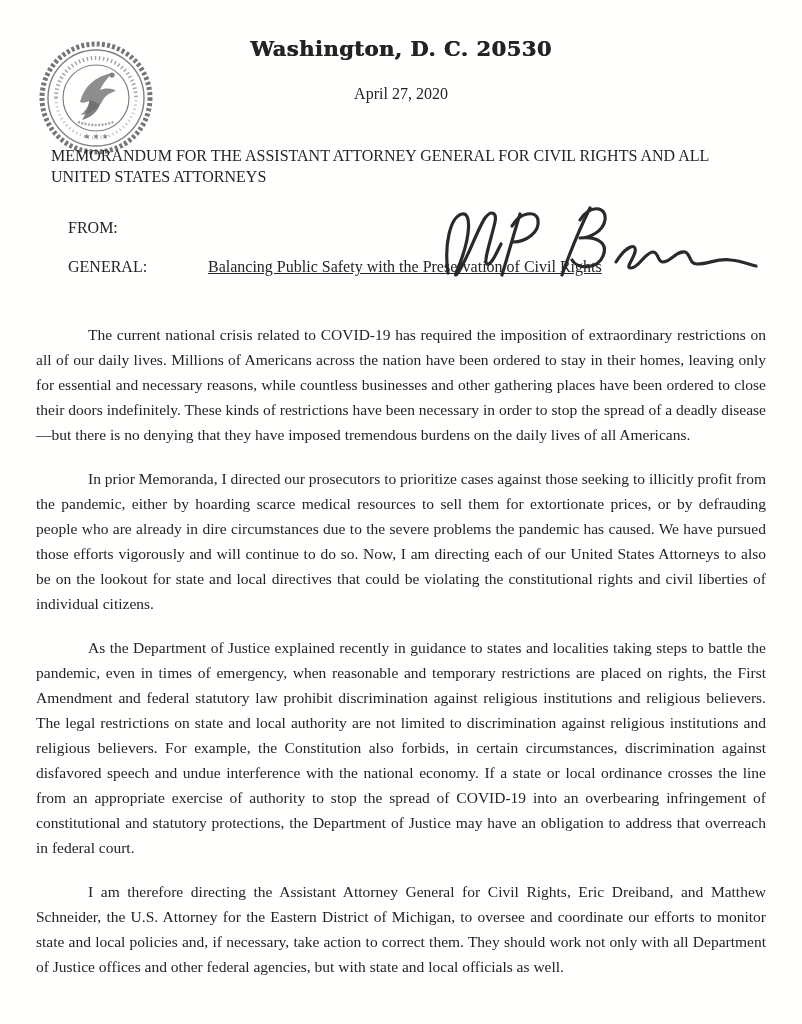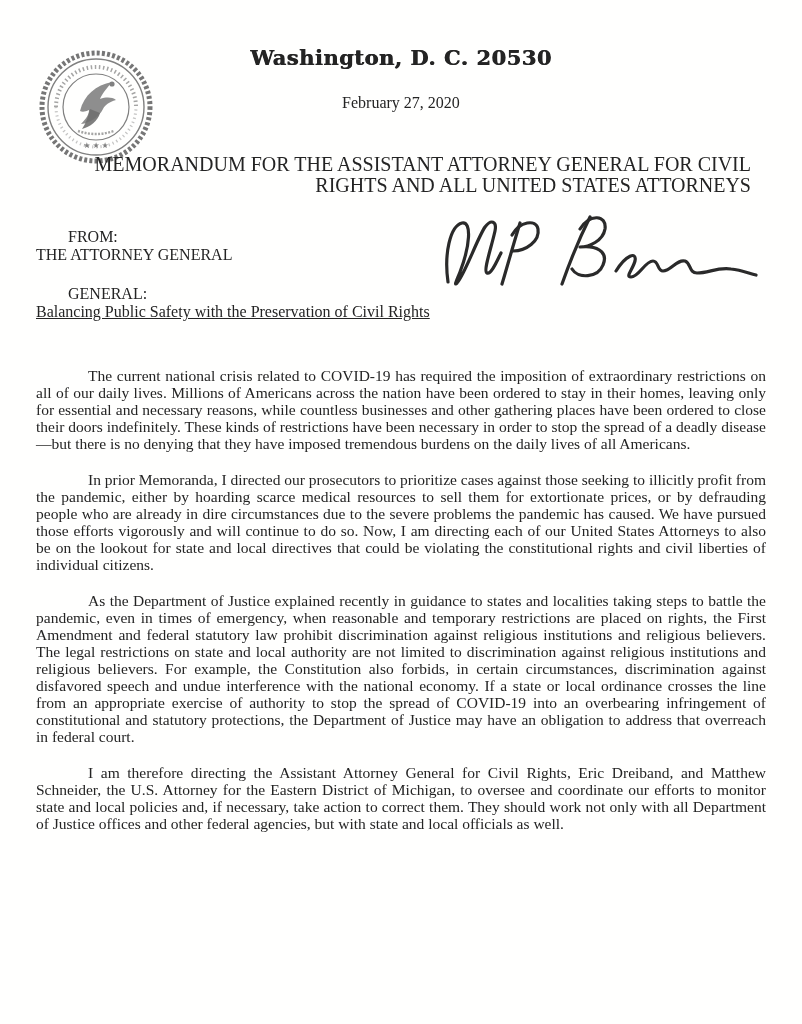--- a/index.html
+++ b/index.html
@@ -32,56 +32,56 @@
     font-size: 27px;
     letter-spacing: 0.5px;
     padding-top: 12px;
     text-shadow: 0.6px 0 0 #242424;
   }
   .office-address {
     font-family: "DejaVu Serif", serif;
     font-weight: bold;
     font-size: 21px;
     letter-spacing: 0.5px;
-    margin-top: 15px;
+    margin-top: 6px;
     text-shadow: 0.6px 0 0 #242424;
   }
   .date-line {
     font-size: 16px;
     margin-top: 24px;
   }
 
   
   .memo-header { margin-top: 42px; position: relative; }
   .memorandum-heading {
-    text-align: right;
-    font-size: 20px;
+    text-align: left;
+    font-size: 16px;
     line-height: 21px;
     max-width: 700px;
     margin: 0 auto;
   }
   .memo-rows { position: relative; margin-top: 32px; }
-  .memo-row { display: flex; margin-bottom: 21px; font-size: 16px; flex-direction: column; }
+  .memo-row { display: flex; margin-bottom: 21px; font-size: 16px; }
   .memo-row .label { width: 172px; padding-left: 32px; flex: 0 0 auto; }
   .memo-row .value { flex: 1 1 auto; }
   .subject-value { text-decoration: underline; }
   .signature {
     position: absolute;
     left: 404px;
     top: -20px;
     width: 330px;
     height: 96px;
     pointer-events: none;
   }
 
   
   .letter-body { margin-top: 46px; }
   .letter-body p {
     font-size: 15.5px;
-    line-height: 17px;
+    line-height: 25px;
     text-align: justify;
     text-indent: 52px;
     margin-bottom: 19px;
   }
 </style>
 </head>
 <body>
 
 <div class="page">
 
@@ -98,30 +98,29 @@
 
       <path d="M42,64 C46,48 58,38 74,35 C68,42 64,47 62,52 C68,50 74,50 78,53 C71,55 67,58 65,62 C61,70 52,76 43,77 C49,71 51,67 51,63 C47,65 44,65 42,64 Z" fill="#6b6b6b" opacity="0.9"></path>
       <path d="M52,62 C50,70 48,76 44,82 C52,80 60,74 62,66 Z" fill="#585858" opacity="0.9"></path>
       <circle cx="74" cy="37" r="2.6" fill="#6b6b6b"></circle>
 
       <path d="M40,84 C52,88 64,88 76,84" fill="none" stroke="#7a7a7a" stroke-width="2.4" stroke-dasharray="2 1.4" opacity="0.8"></path>
       <text x="58" y="101" text-anchor="middle" font-size="8" fill="#6b6b6b">★ ★ ★</text>
     </svg>
 
     <div class="office-address">Washington, D. C. 20530</div>
-    <div class="date-line">February 27, 2020</div>
+    <div class="date-line">April 27, 2020</div>
   </div>
 
   <div class="memo-header">
     <div class="memorandum-heading">MEMORANDUM FOR THE ASSISTANT ATTORNEY GENERAL FOR CIVIL RIGHTS AND ALL UNITED STATES ATTORNEYS</div>
 
     <div class="memo-rows">
       <div class="memo-row">
         <span class="label">FROM:</span>
-        <span class="value">THE ATTORNEY GENERAL</span>
       </div>
 
       <svg class="signature" viewBox="0 0 330 96" aria-hidden="true">
         <g fill="none" stroke="#2a2a2a" stroke-width="3.2" stroke-linecap="round" stroke-linejoin="round">
           <path d="M8,74 C4,46 10,18 22,15 C32,13 30,38 20,64 C16,74 14,78 17,75 C25,66 37,31 45,19 C51,11 57,13 55,23 C51,41 43,63 47,65 C51,67 57,53 61,45"></path>
           <path d="M80,15 C72,41 66,63 62,76"></path>
           <path d="M72,27 C80,13 96,11 98,21 C100,33 86,43 73,43"></path>
           <path d="M150,9 C138,33 128,59 122,76"></path>
           <path d="M140,21 C150,5 167,7 165,21 C163,33 149,39 140,39 C155,37 169,43 163,57 C158,70 138,71 132,61"></path>
           <path d="M176,63 C186,47 197,43 195,53 C193,61 185,69 191,69 C199,69 205,53 213,53 C219,53 217,63 223,63 C231,63 237,51 245,53 C251,55 249,65 257,65 C269,65 277,59 291,61 C301,62 308,65 316,67"></path>

